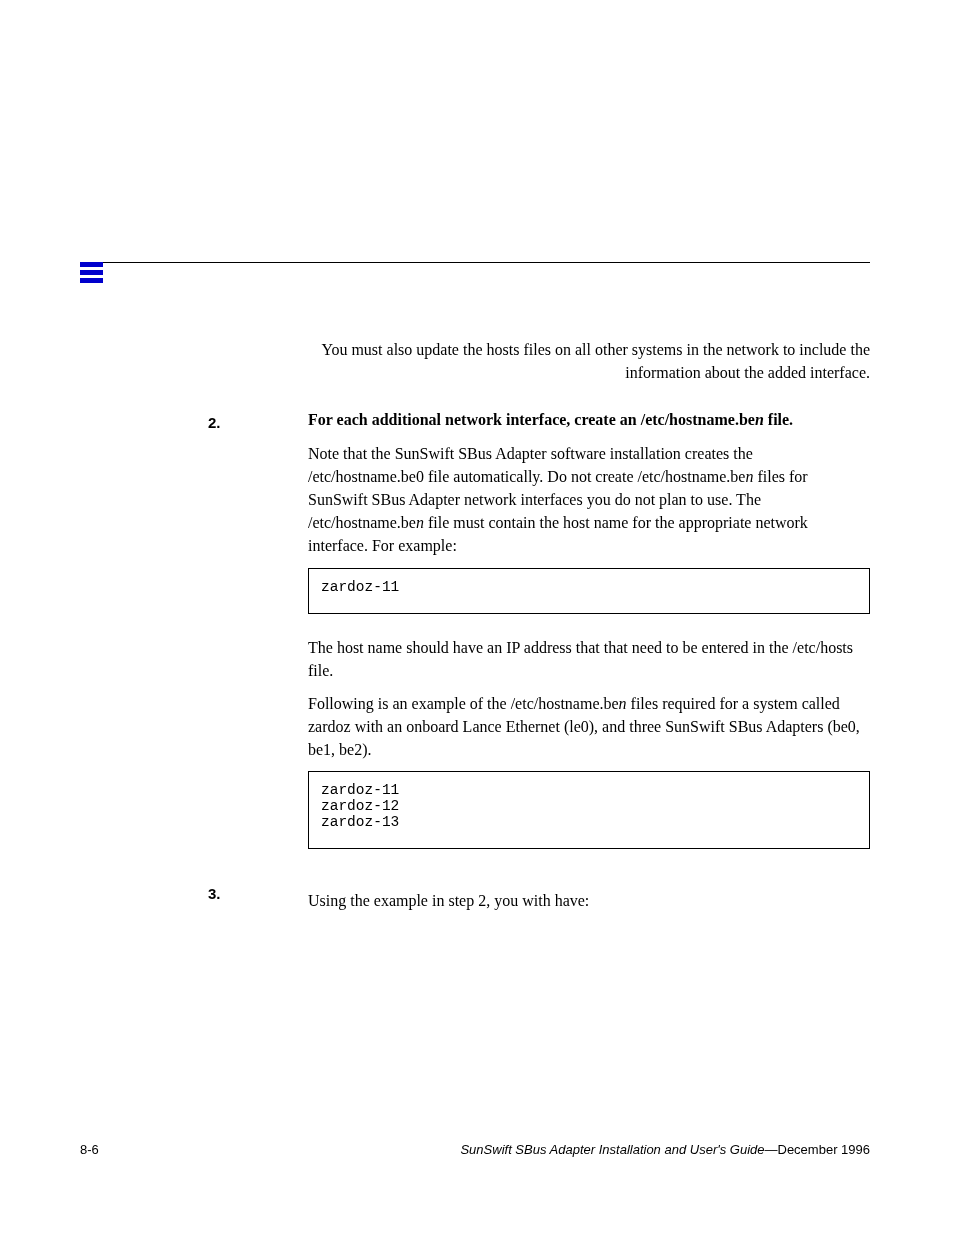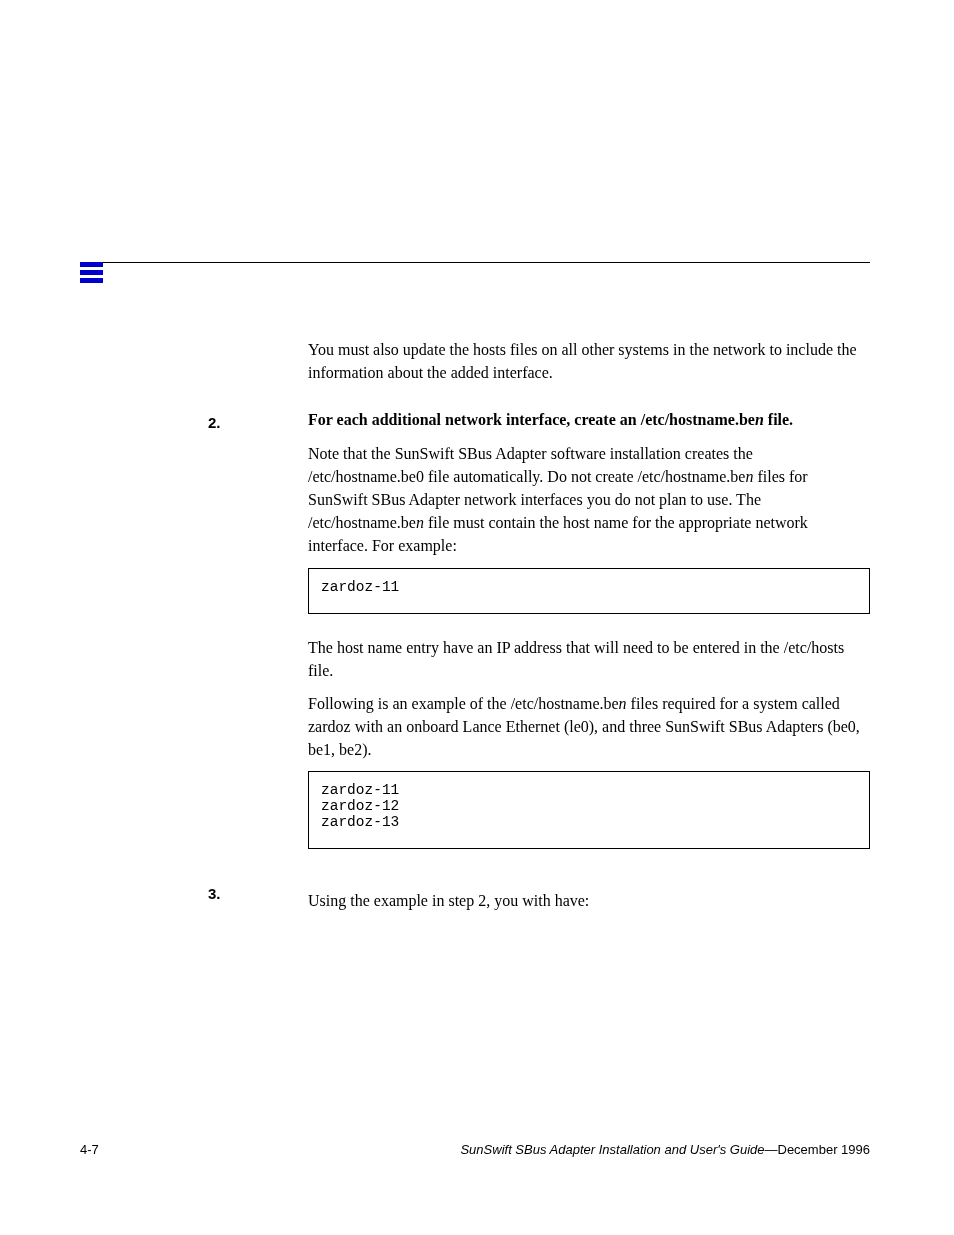--- a/index.html
+++ b/index.html
@@ -8,21 +8,21 @@
   .header-bar { position: absolute; top: 262px; left: 80px; right: 84px; border-bottom: 1px solid #000; }
   .hamburger-icon { position: absolute; top: 260px; left: 80px; width: 28px; height: 28px; }
   .hamburger-icon svg { display: block; }
   .content { position: absolute; top: 310px; left: 80px; right: 84px; }
   .row { display: flex; align-items: flex-start; }
   .gutter { width: 228px; flex: 0 0 228px; }
   .marker { font-family: Arial, Helvetica, sans-serif; font-weight: bold; font-size: 15px; padding-top: 6px; padding-left: 128px; }
   .body { flex: 1; }
   .para { font-family: "Palatino Linotype", Palatino, "Times New Roman", serif; font-size: 16px; line-height: 1.45; }
   .code-box { border: 1px solid #000; padding: 10px 8px 18px 12px; font-family: "Courier New", monospace; font-size: 14.5px; white-space: pre; overflow: hidden; }
-  .sp-above-1 { margin-top: 28px; }
+  .sp-above-1 { margin-top: 28px; text-align: right; }
   .sp-above-2 { margin-top: 24px; }
   .sp-above-3 { margin-top: 30px; }
   .sp-above-4 { margin-top: 10px; }
   .sp-above-5 { margin-top: 22px; }
   .footer { position: absolute; bottom: 78px; left: 80px; right: 84px; display: flex; justify-content: space-between; font-family: Arial, Helvetica, sans-serif; font-size: 13px; color: #000; }
   .footer .page-num { }
   .footer .doc-title { font-style: italic; }
 </style>
 </head>
 <body>
@@ -53,21 +53,21 @@
       <div class="body">
         <p class="para">
           <b><span>For each additional network interface, create an /etc/hostname.be</span><i>n</i><span> file.</span></b>
         </p>
         <p class="para sp-above-4">
           <span>Note that the SunSwift SBus Adapter software installation creates the
 /etc/hostname.be0 file automatically.</span><span> Do not create /etc/hostname.be</span><i>n</i>
           <span>files for SunSwift SBus Adapter network interfaces you do not plan to use. The /etc/hostname.be</span><i>n</i><span> file must contain the host name for the appropriate network interface. For example:</span>
         </p>
         <div class="code-box sp-above-4">zardoz-11</div>
-        <p class="para sp-above-5">The host name entry have an IP address that will need to be entered in the /etc/hosts file.</p>
+        <p class="para sp-above-5">The host name should have an IP address that that need to be entered in the /etc/hosts file.</p>
         <p class="para sp-above-4">
           <span>Following is an example of the /etc/hostname.be</span><i>n</i><span> files required for a system called zardoz with an onboard Lance Ethernet (le0), and three SunSwift SBus Adapters (be0, be1, be2).</span>
         </p>
         <div class="code-box sp-above-4">zardoz-11
 zardoz-12
 zardoz-13</div>
       </div>
     </div>
 
     <div class="row sp-above-3">
@@ -75,19 +75,19 @@
         <div class="marker">3.</div>
       </div>
       <div class="body">
         <p class="para sp-above-4">Using the example in step 2, you with have:</p>
       </div>
     </div>
 
   </div>
 
   <div class="footer">
-    <span class="page-num">4-7</span>
+    <span class="page-num">8-6</span>
     <span>
       <span class="doc-title">SunSwift SBus Adapter Installation and User's Guide</span><span>—December 1996</span>
     </span>
   </div>
 
 </div>
 
 </body></html>

